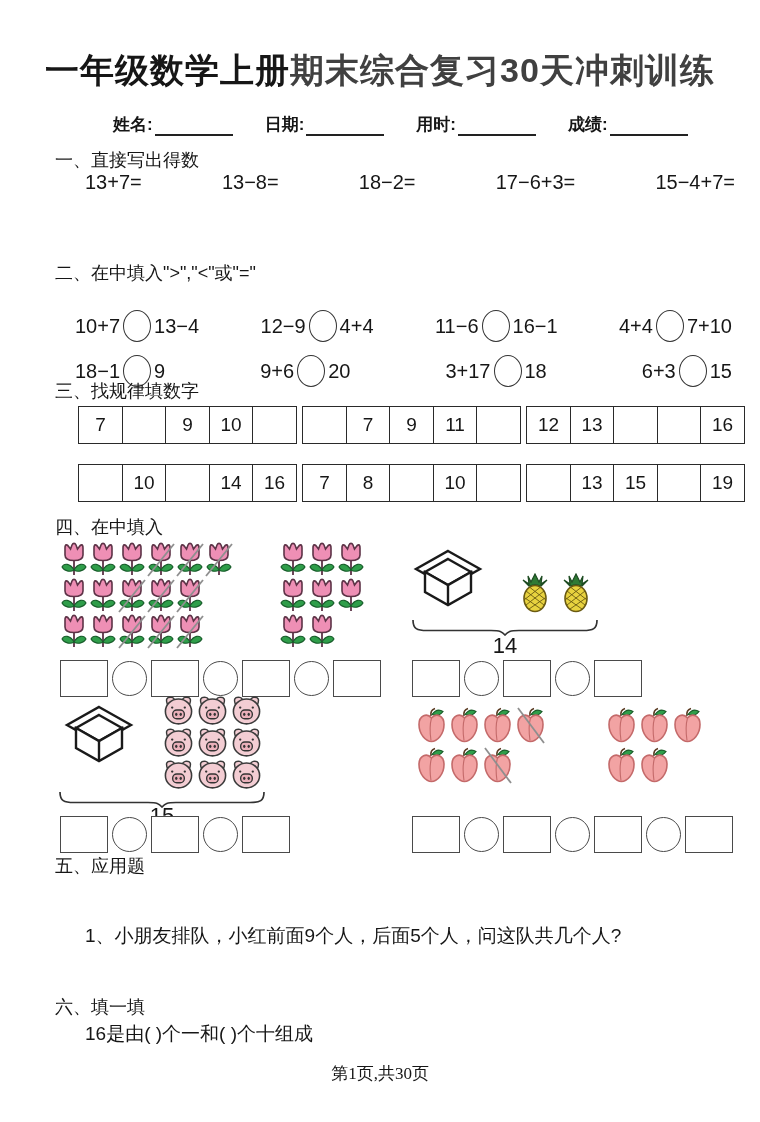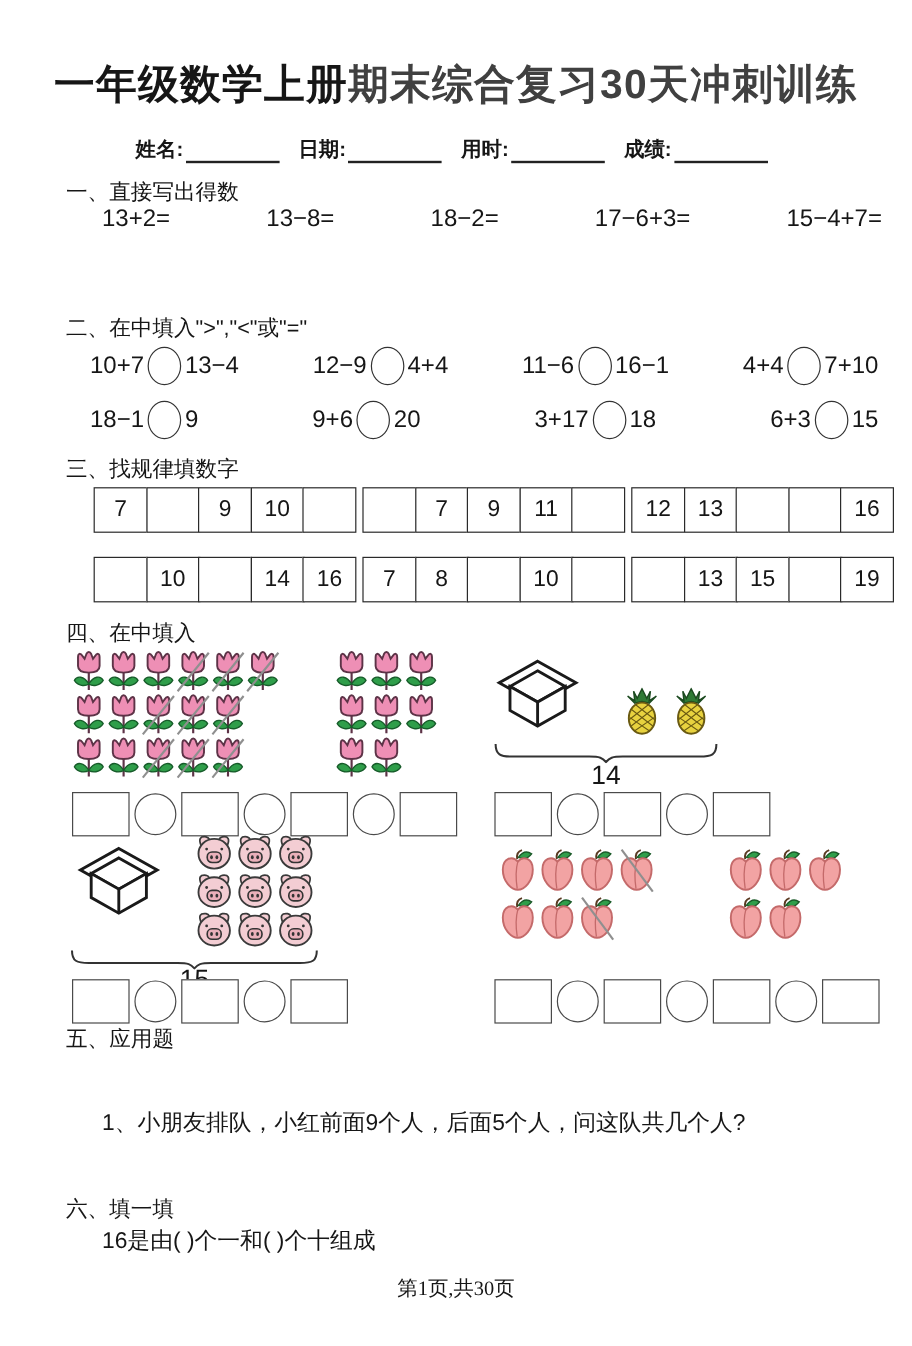--- a/index.html
+++ b/index.html
@@ -5,37 +5,37 @@
   html,body{margin:0;padding:0;background:#ffffff;}
   .page{position:relative;width:760px;height:1122px;background:#fff;overflow:hidden;
         font-family:"Liberation Sans","DejaVu Sans",sans-serif;color:#161616;}
 
   
   .title{position:absolute;top:48px;left:0;width:100%;text-align:center;
          font-size:34px;font-weight:700;letter-spacing:1px;white-space:nowrap;}
   .title .red{color:#404040;}
 
   
-  .hfields{position:absolute;top:113px;left:113px;display:flex;gap:16px;
+  .hfields{position:absolute;top:113px;left:113px;display:flex;gap:32px;
            font-size:17px;font-weight:700;}
   .hfield{display:inline-flex;align-items:flex-end;}
   .hblank{display:inline-block;width:78px;height:20px;border-bottom:2px solid #222;margin-left:2px;}
 
   
   .sech{position:absolute;left:55px;font-size:18px;font-weight:400;white-space:nowrap;}
   .s1h{top:148px}.s2h{top:261px}.s3h{top:379px}.s4h{top:515px}.s5h{top:854px}.s6h{top:995px}
 
   
   .eqrow{position:absolute;left:85px;right:25px;display:flex;justify-content:space-between;
          font-size:20px;white-space:nowrap;}
   .s1r1{top:171px}.s1r2{top:219px}
 
   
   .cmprow{position:absolute;left:75px;right:28px;display:flex;justify-content:space-between;
-          font-size:20px;}
+          font-size:20px;margin-top:21px;}
   .s2r1{top:289px}.s2r2{top:334px}
   .cmpitem{display:inline-flex;align-items:center;white-space:nowrap;}
   .cmpcircle{display:inline-block;width:26px;height:30px;border:1.6px solid #333;
              border-radius:50%;margin:0 3px;}
 
   
   .tabrow{position:absolute;left:78px;right:15px;display:flex;justify-content:space-between;}
   .s3r1{top:406px}.s3r2{top:464px}
   .ptable{display:flex;}
   .pcell{width:43px;height:36px;border:1.5px solid #2a2a2a;margin-left:-1.5px;
@@ -94,21 +94,21 @@
         <span class="hblank"></span>
       </span>
       <span class="hfield">
         <span>成绩:</span>
         <span class="hblank"></span>
       </span>
     </div>
 
   <div class="sech s1h">一、直接写出得数</div>
   <div class="eqrow s1r1">
-      <span>13+2=</span>
+      <span>13+7=</span>
       <span>13−8=</span>
       <span>18−2=</span>
       <span>17−6+3=</span>
       <span>15−4+7=</span>
     </div>
 
   <div class="sech s2h">二、在中填入"&gt;","&lt;"或"="</div>
   <div class="cmprow s2r1">
       <span class="cmpitem">
         <span>10+7</span>

